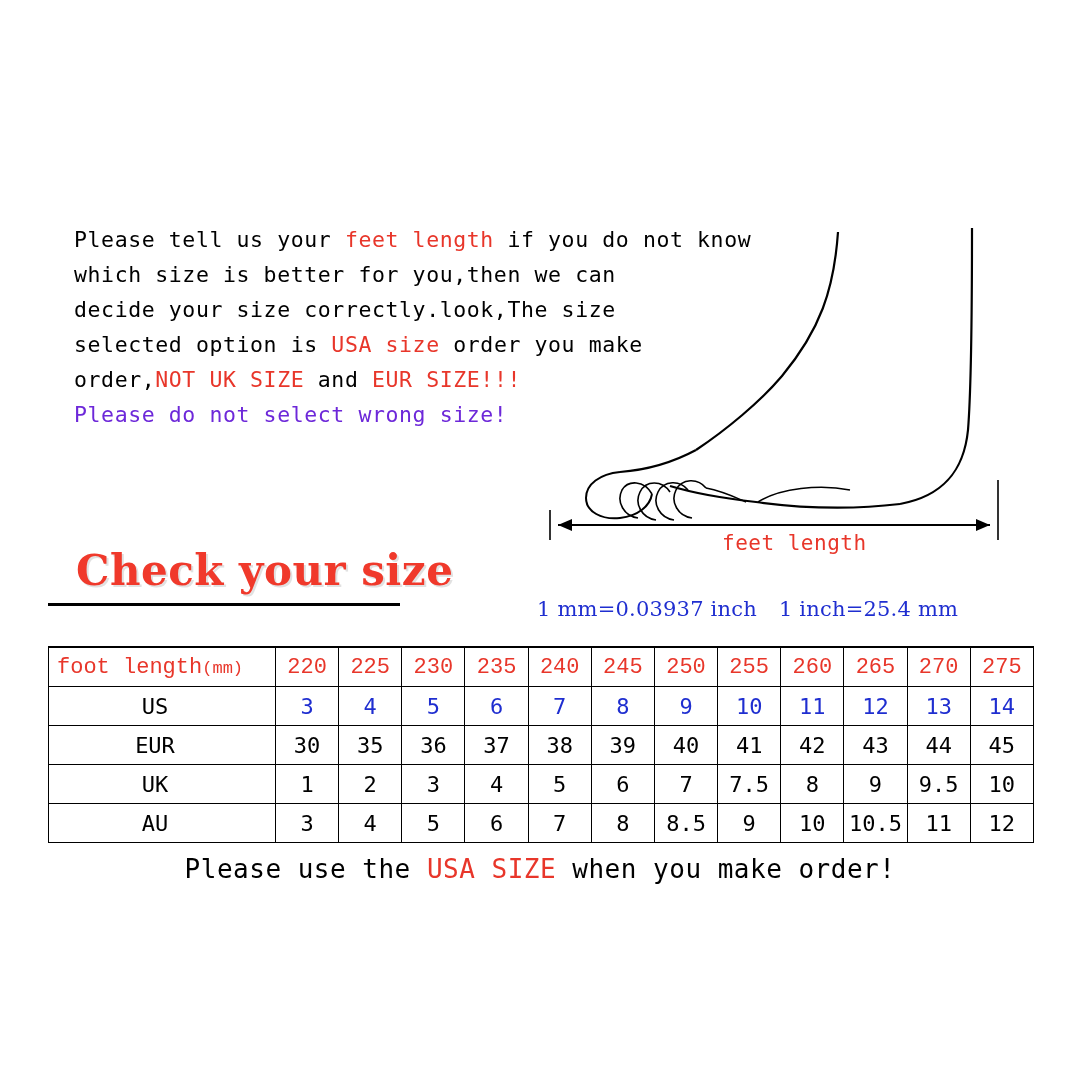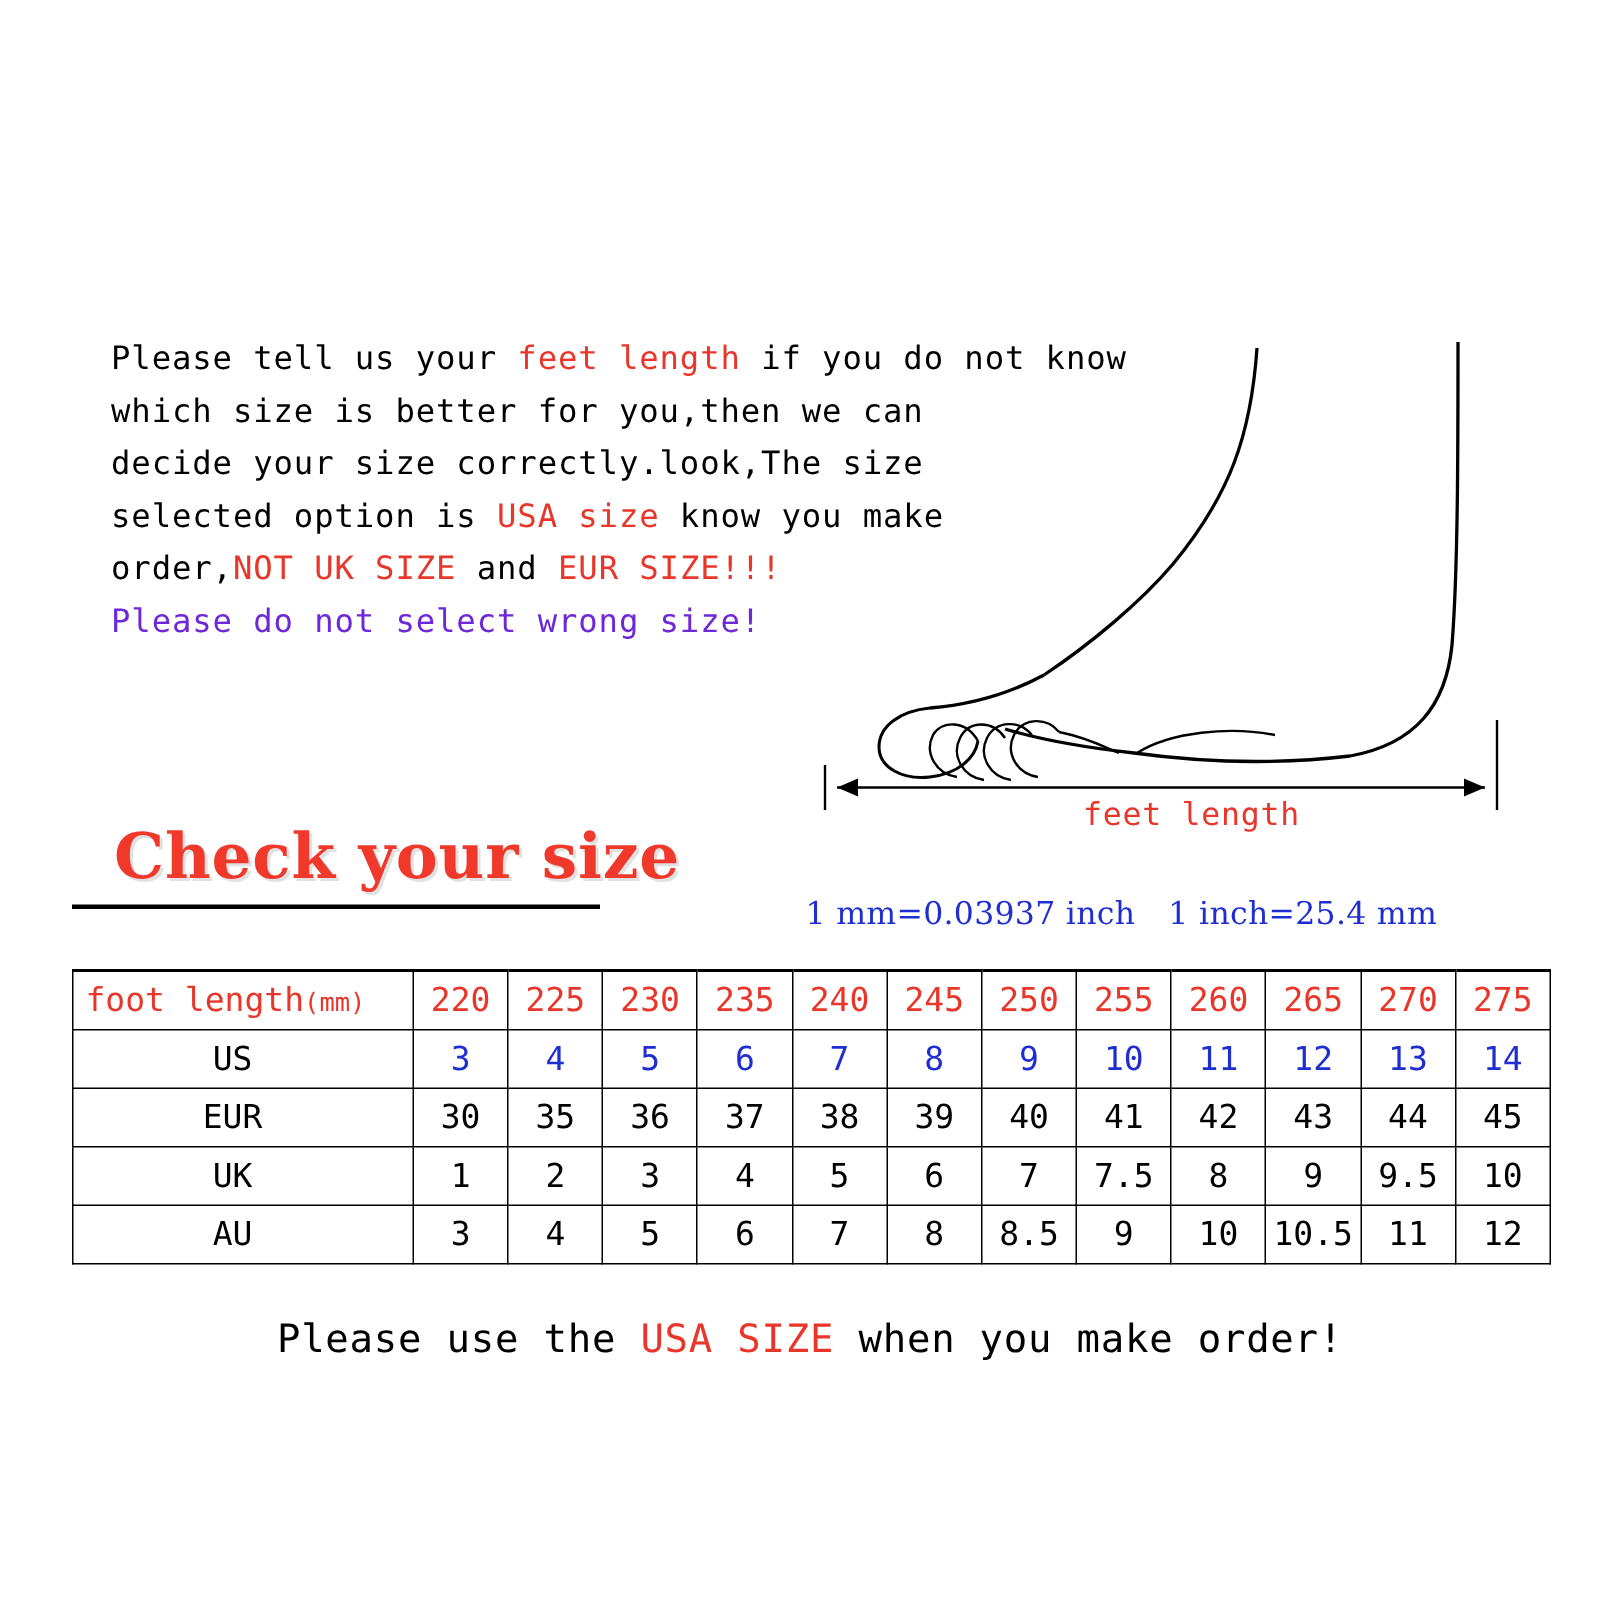--- a/index.html
+++ b/index.html
@@ -96,57 +96,57 @@
     font-family: "DejaVu Sans Mono", monospace;
   }
   #size-table td {
     border: 1px solid #000000;
     height: 38px;
     text-align: center;
     font-size: 22px;
     color: #000000;
     padding: 0;
   }
-  #size-table tr:first-child td { border-top: 2px solid #000; }
+  #size-table tr:first-child td { border-top: 2px solid #000; font-family: Liberation Mono, monospace; }
   #size-table td.rowlabel {
     width: 218px;
     padding-right: 14px;
     font-size: 22px;
   }
   #size-table td.rowlabel.headlabel {
     text-align: left;
     padding-left: 8px;
     padding-right: 0;
   }
   #size-table .small-unit { font-size: 17px; }
   #size-table tr.header td { color: #e8362a; }
   #size-table tr.us td.val { color: #1f2ed0; }
 
   
   #footer-note {
     position: absolute;
     left: 0;
-    top: 878px;
+    top: 854px;
     width: 1080px;
     text-align: center;
     font-family: "DejaVu Sans Mono", monospace;
     font-size: 26px;
     color: #000000;
     letter-spacing: 0.5px;
   }
   #footer-note .red { color: #e8362a; }
 </style>
 </head>
 <body>
 
 <div id="intro">
   <div class="line"><span>Please tell us your </span><span class="red">feet length</span><span> if you do not know</span></div>
   <div class="line">which size is better for you,then we can</div>
   <div class="line">decide your size correctly.look,The size</div>
-  <div class="line"><span>selected option is </span><span class="red">USA size</span><span> know you make</span></div>
+  <div class="line"><span>selected option is </span><span class="red">USA size</span><span> order you make</span></div>
   <div class="line"><span>order,</span><span class="red">NOT UK SIZE</span><span> and </span><span class="red">EUR SIZE</span><span class="red">!!!</span></div>
   <div class="line redline">Please do not select wrong size!</div>
 </div>
 
 <div id="foot-illustration">
   <svg width="520" height="420" viewBox="0 0 520 420">
 
     <path d="M318 82 C 314 140, 300 180, 262 226 C 240 252, 206 280, 176 300" fill="none" stroke="#000" stroke-width="2.2"></path>
 
     <path d="M176 300 C 150 314, 126 320, 100 322" fill="none" stroke="#000" stroke-width="2.2"></path>

